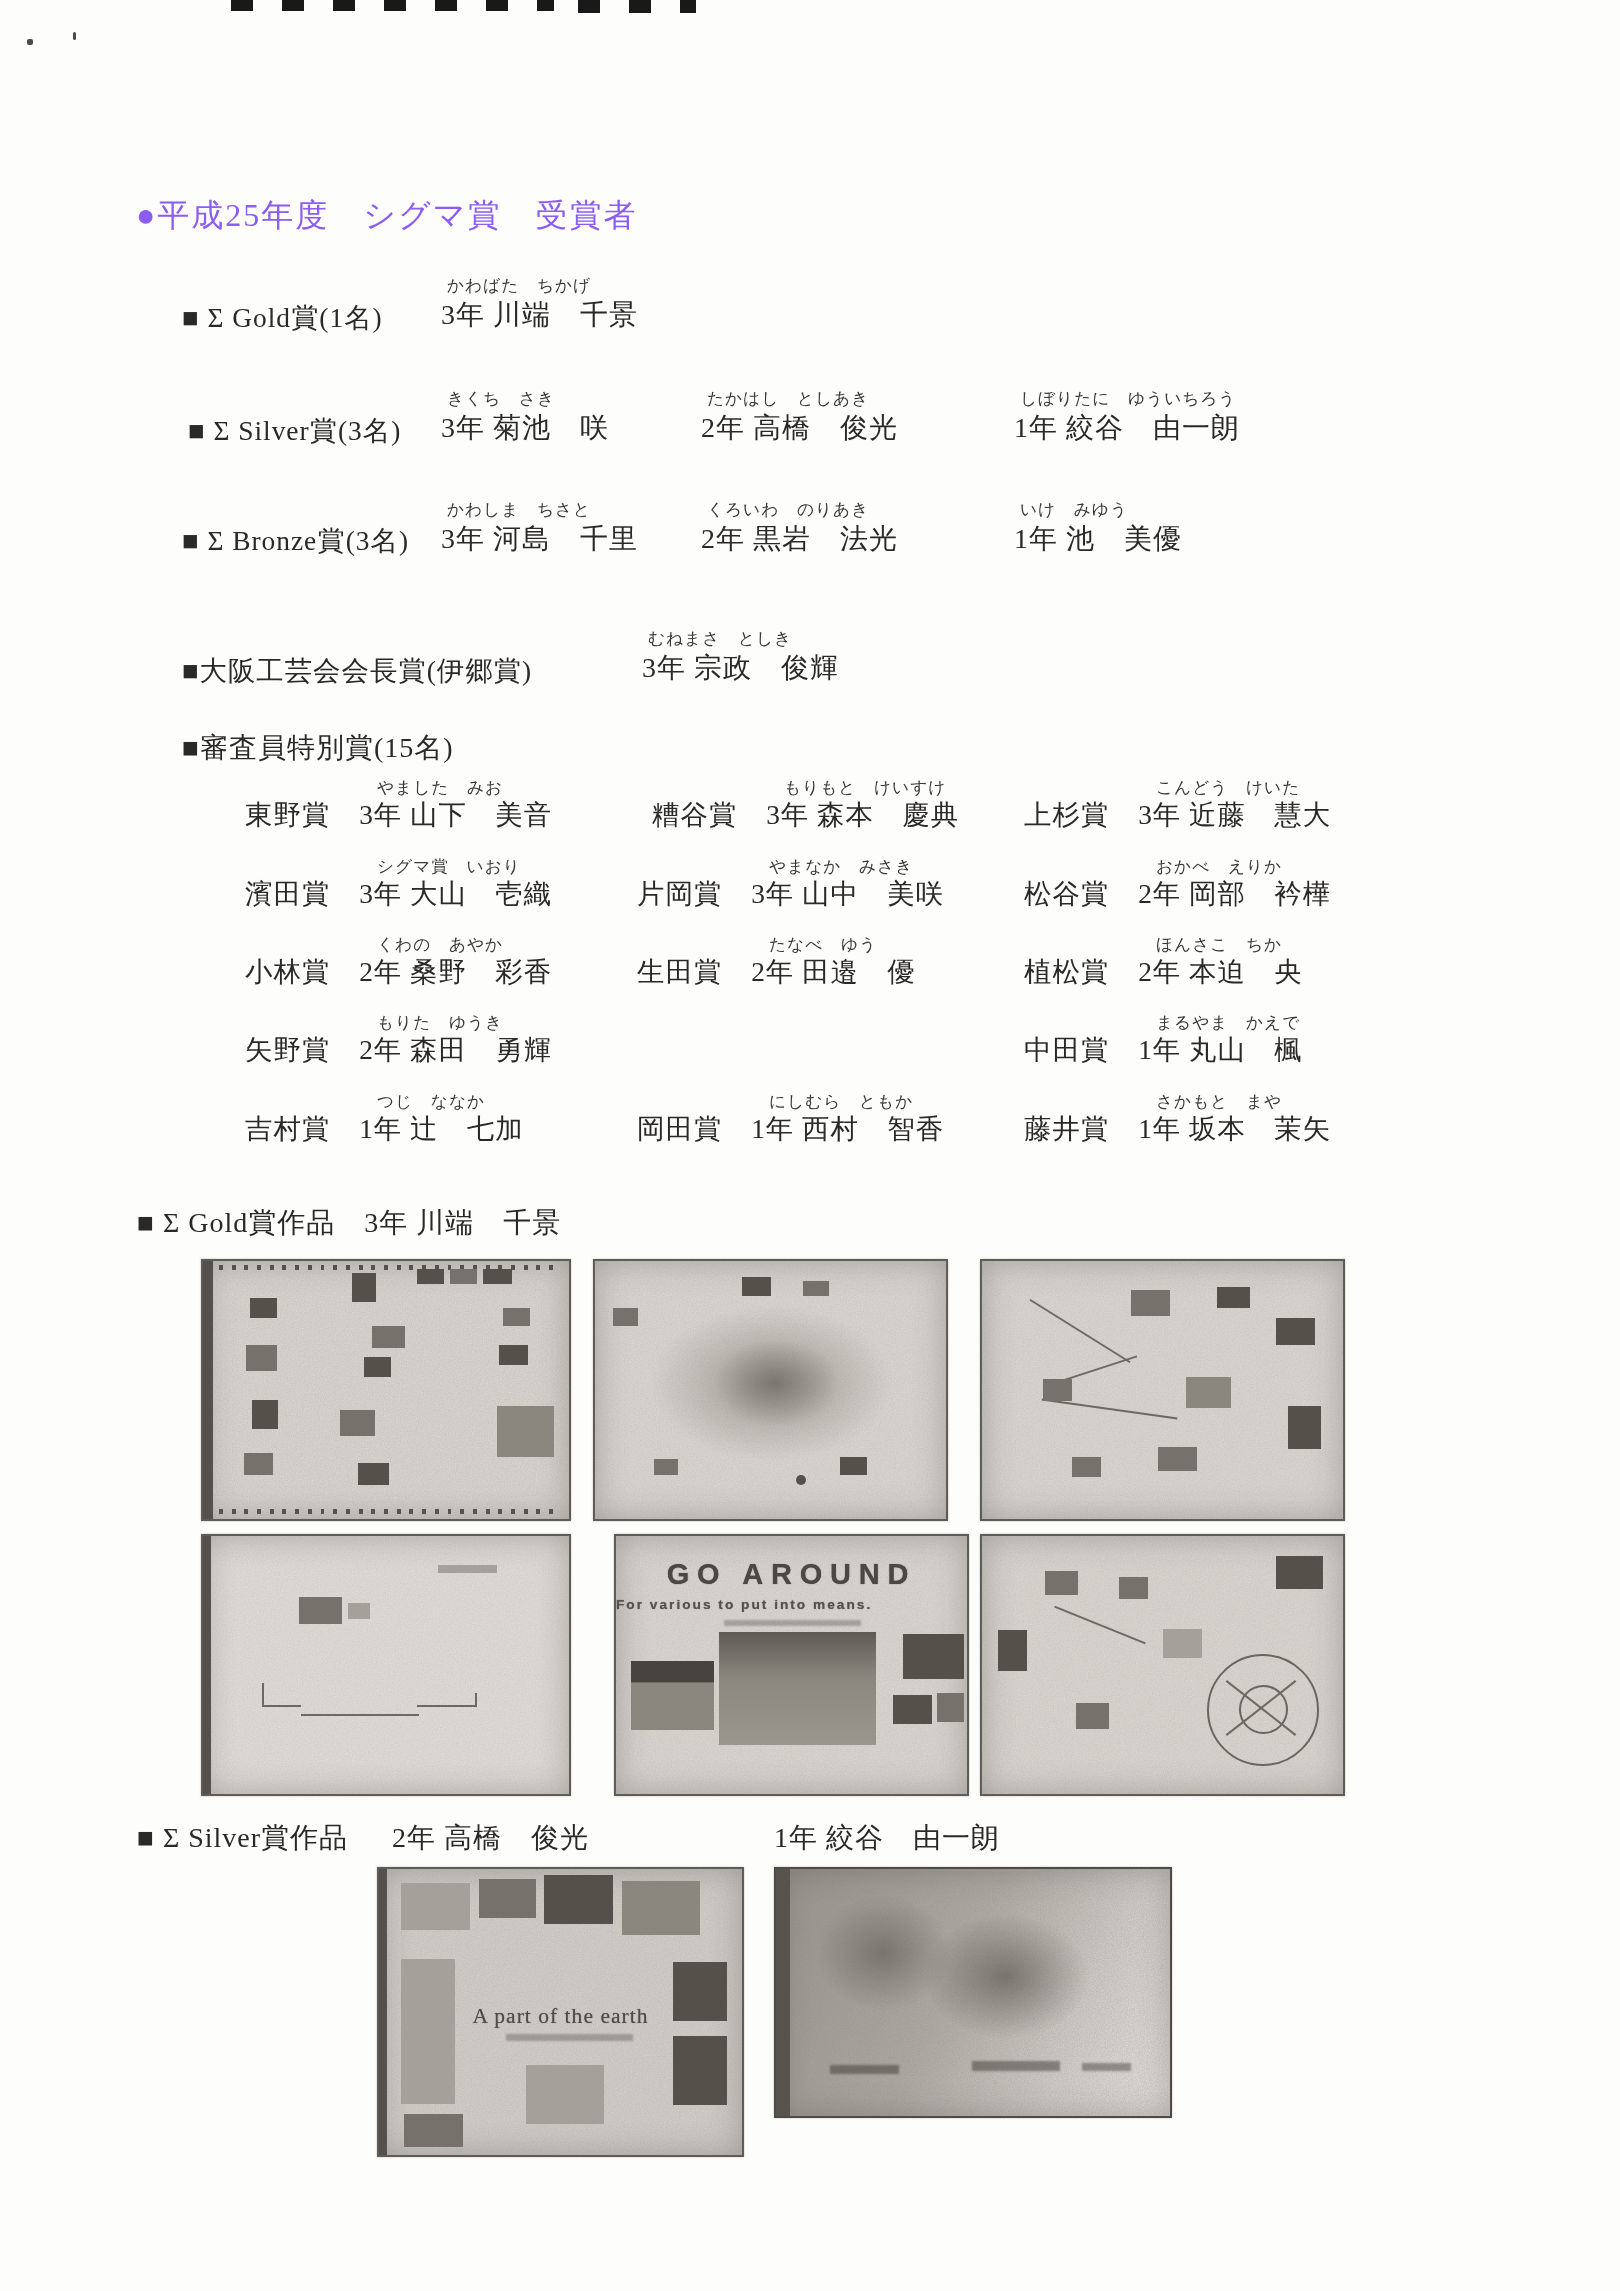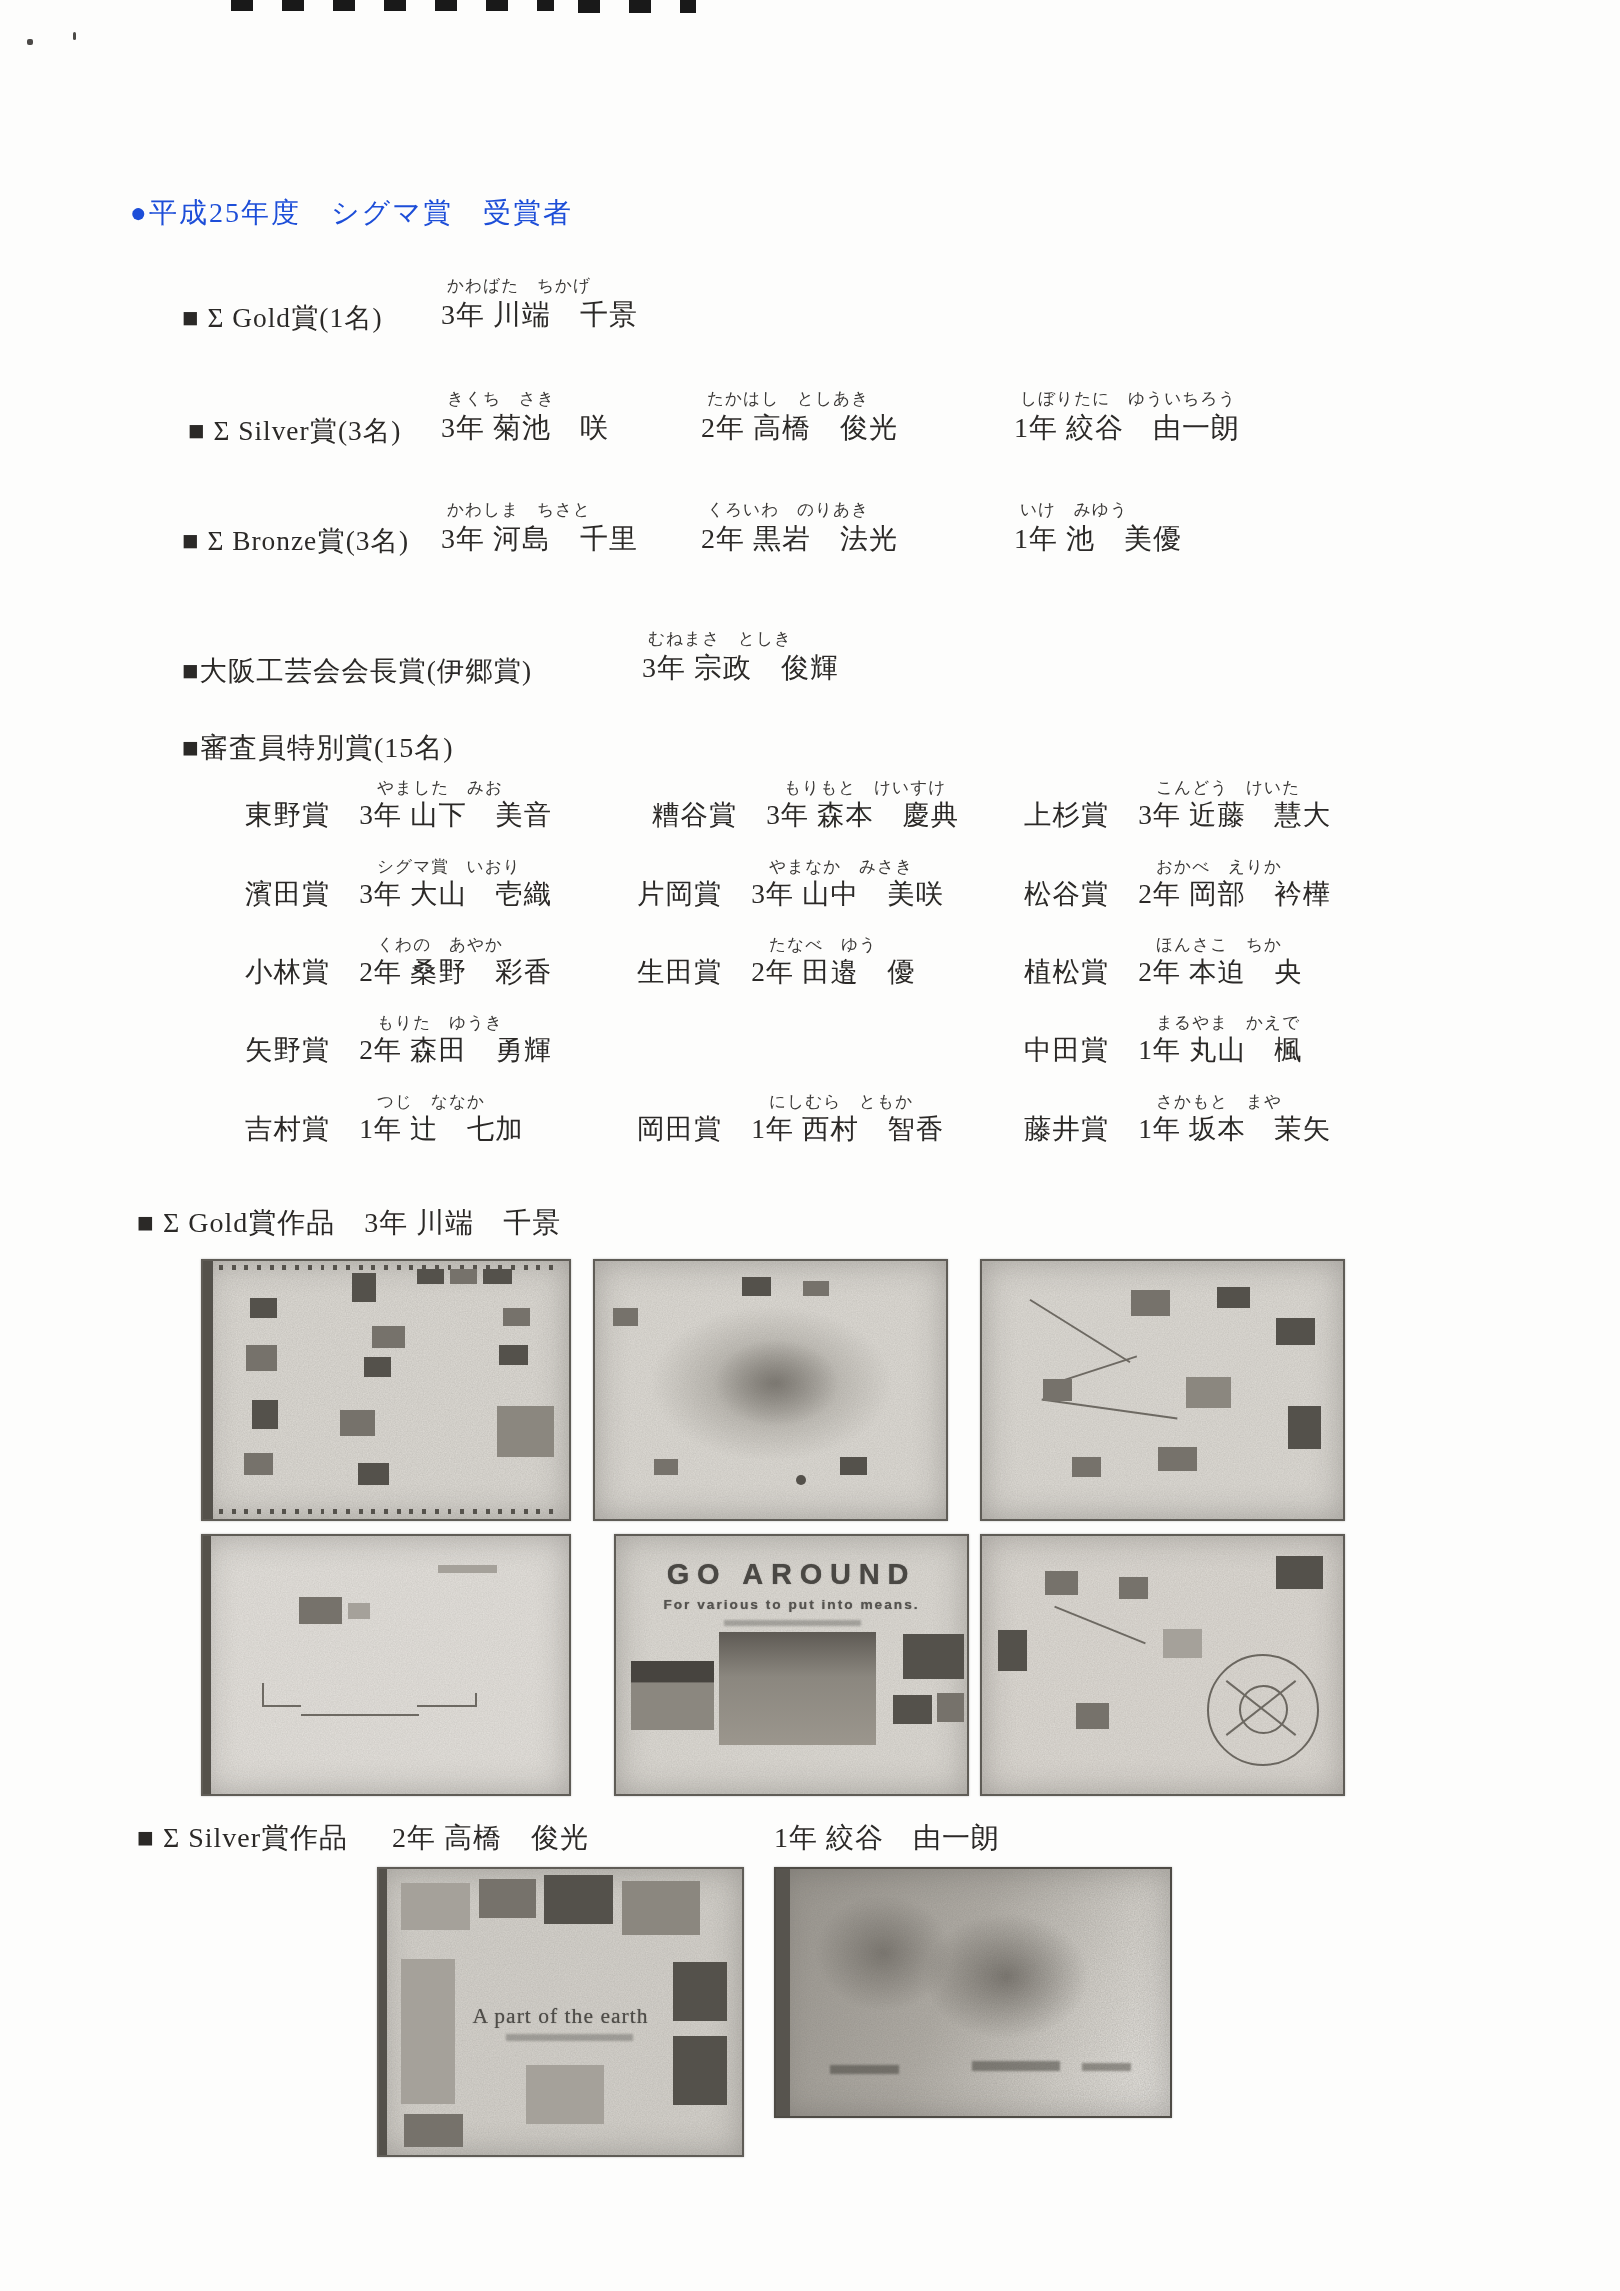--- a/index.html
+++ b/index.html
@@ -6,22 +6,23 @@
   #page{
     position:relative;
     width:1620px;height:2292px;
     background:#fdfdfc;
     overflow:hidden;
     font-family:"Liberation Serif","DejaVu Serif",serif;
     color:#2e2c2a;
   }
   .page-title{
     position:absolute;
-    font-size:28px;letter-spacing:2px;color:#1d4ed8;
+    font-size:32px;letter-spacing:2px;color:#8b5cf6;
     white-space:nowrap;
+    margin-left:6px;
   }
   .award-label{
     position:absolute;
     font-size:27.4px;letter-spacing:1px;color:#2b2927;white-space:nowrap;
   }
   .section-heading{
     position:absolute;
     font-size:28px;letter-spacing:1px;color:#2b2927;white-space:nowrap;
   }
   .winner{position:absolute;white-space:nowrap;}
@@ -57,21 +58,21 @@
   .blob{position:absolute;border-radius:50%;
     background:radial-gradient(ellipse at center, rgba(110,106,98,.55), rgba(110,106,98,0) 70%);}
   .ring{position:absolute;border:2px solid #6a665f;border-radius:50%;}
   .photo-title{
     position:absolute;left:0;right:0;text-align:center;
     font-family:"Liberation Sans","DejaVu Sans",sans-serif;
     font-weight:bold;color:#4a4844;text-shadow:0 0 1px rgba(60,58,54,.8);
     white-space:nowrap;
   }
   .photo-sub{
-    position:absolute;left:0;right:0;text-align:center;
+    position:absolute;left:0;right:0;
     font-family:"Liberation Sans","DejaVu Sans",sans-serif;
     color:#55534f;text-shadow:0 0 1px rgba(70,68,64,.7);
     white-space:nowrap;
   }
   .caption-serif{
     position:absolute;left:0;right:0;text-align:center;
     font-family:"Liberation Serif","DejaVu Serif",serif;
     color:#4e4c48;text-shadow:0 0 1px rgba(70,68,64,.6);
     white-space:nowrap;
   }

